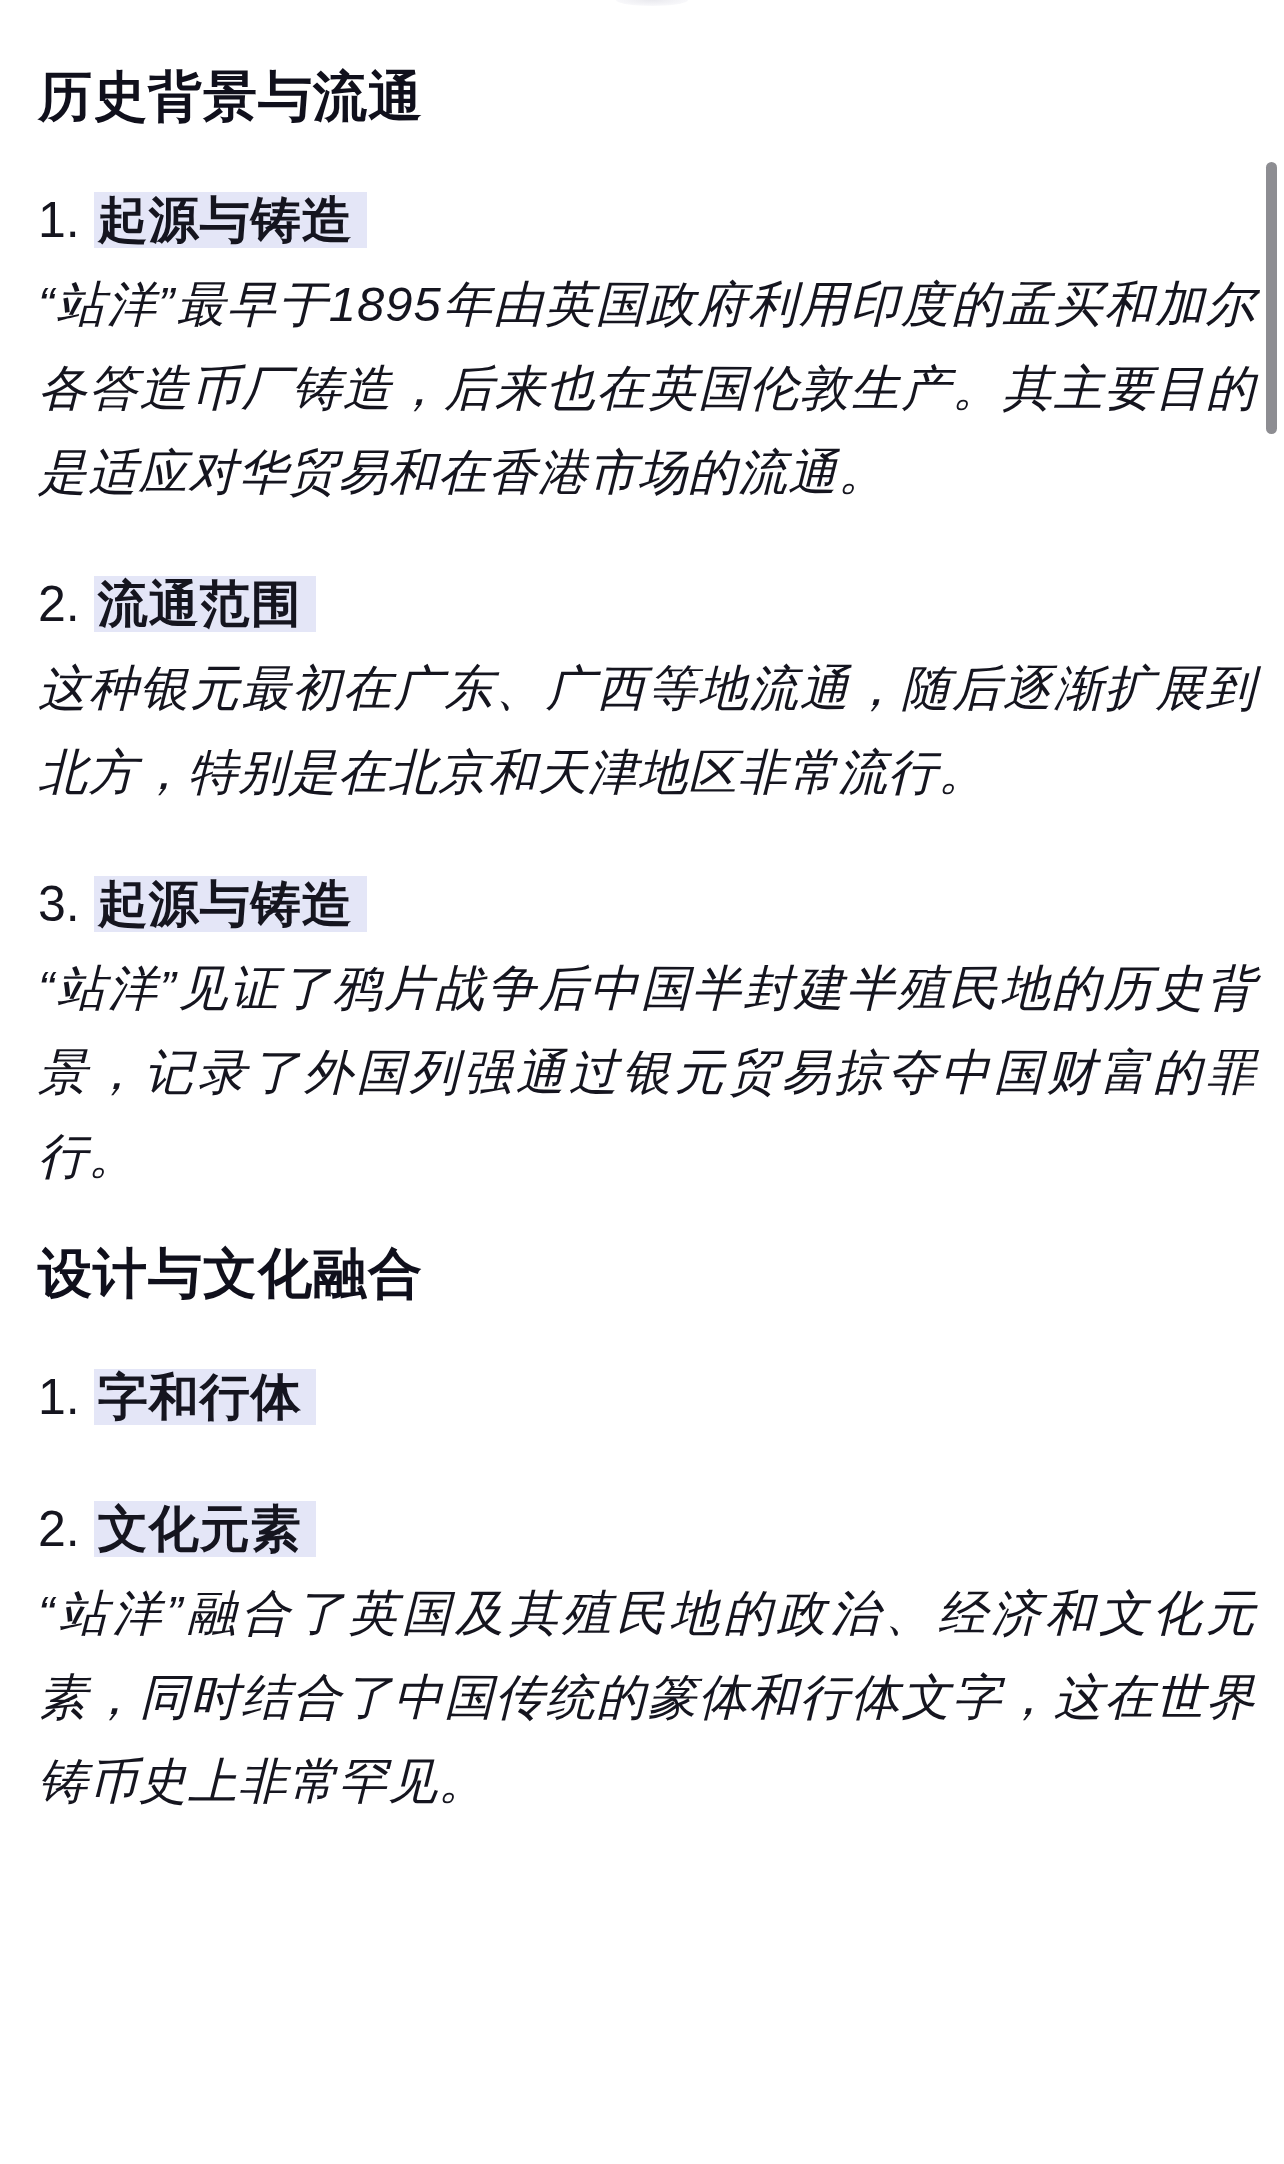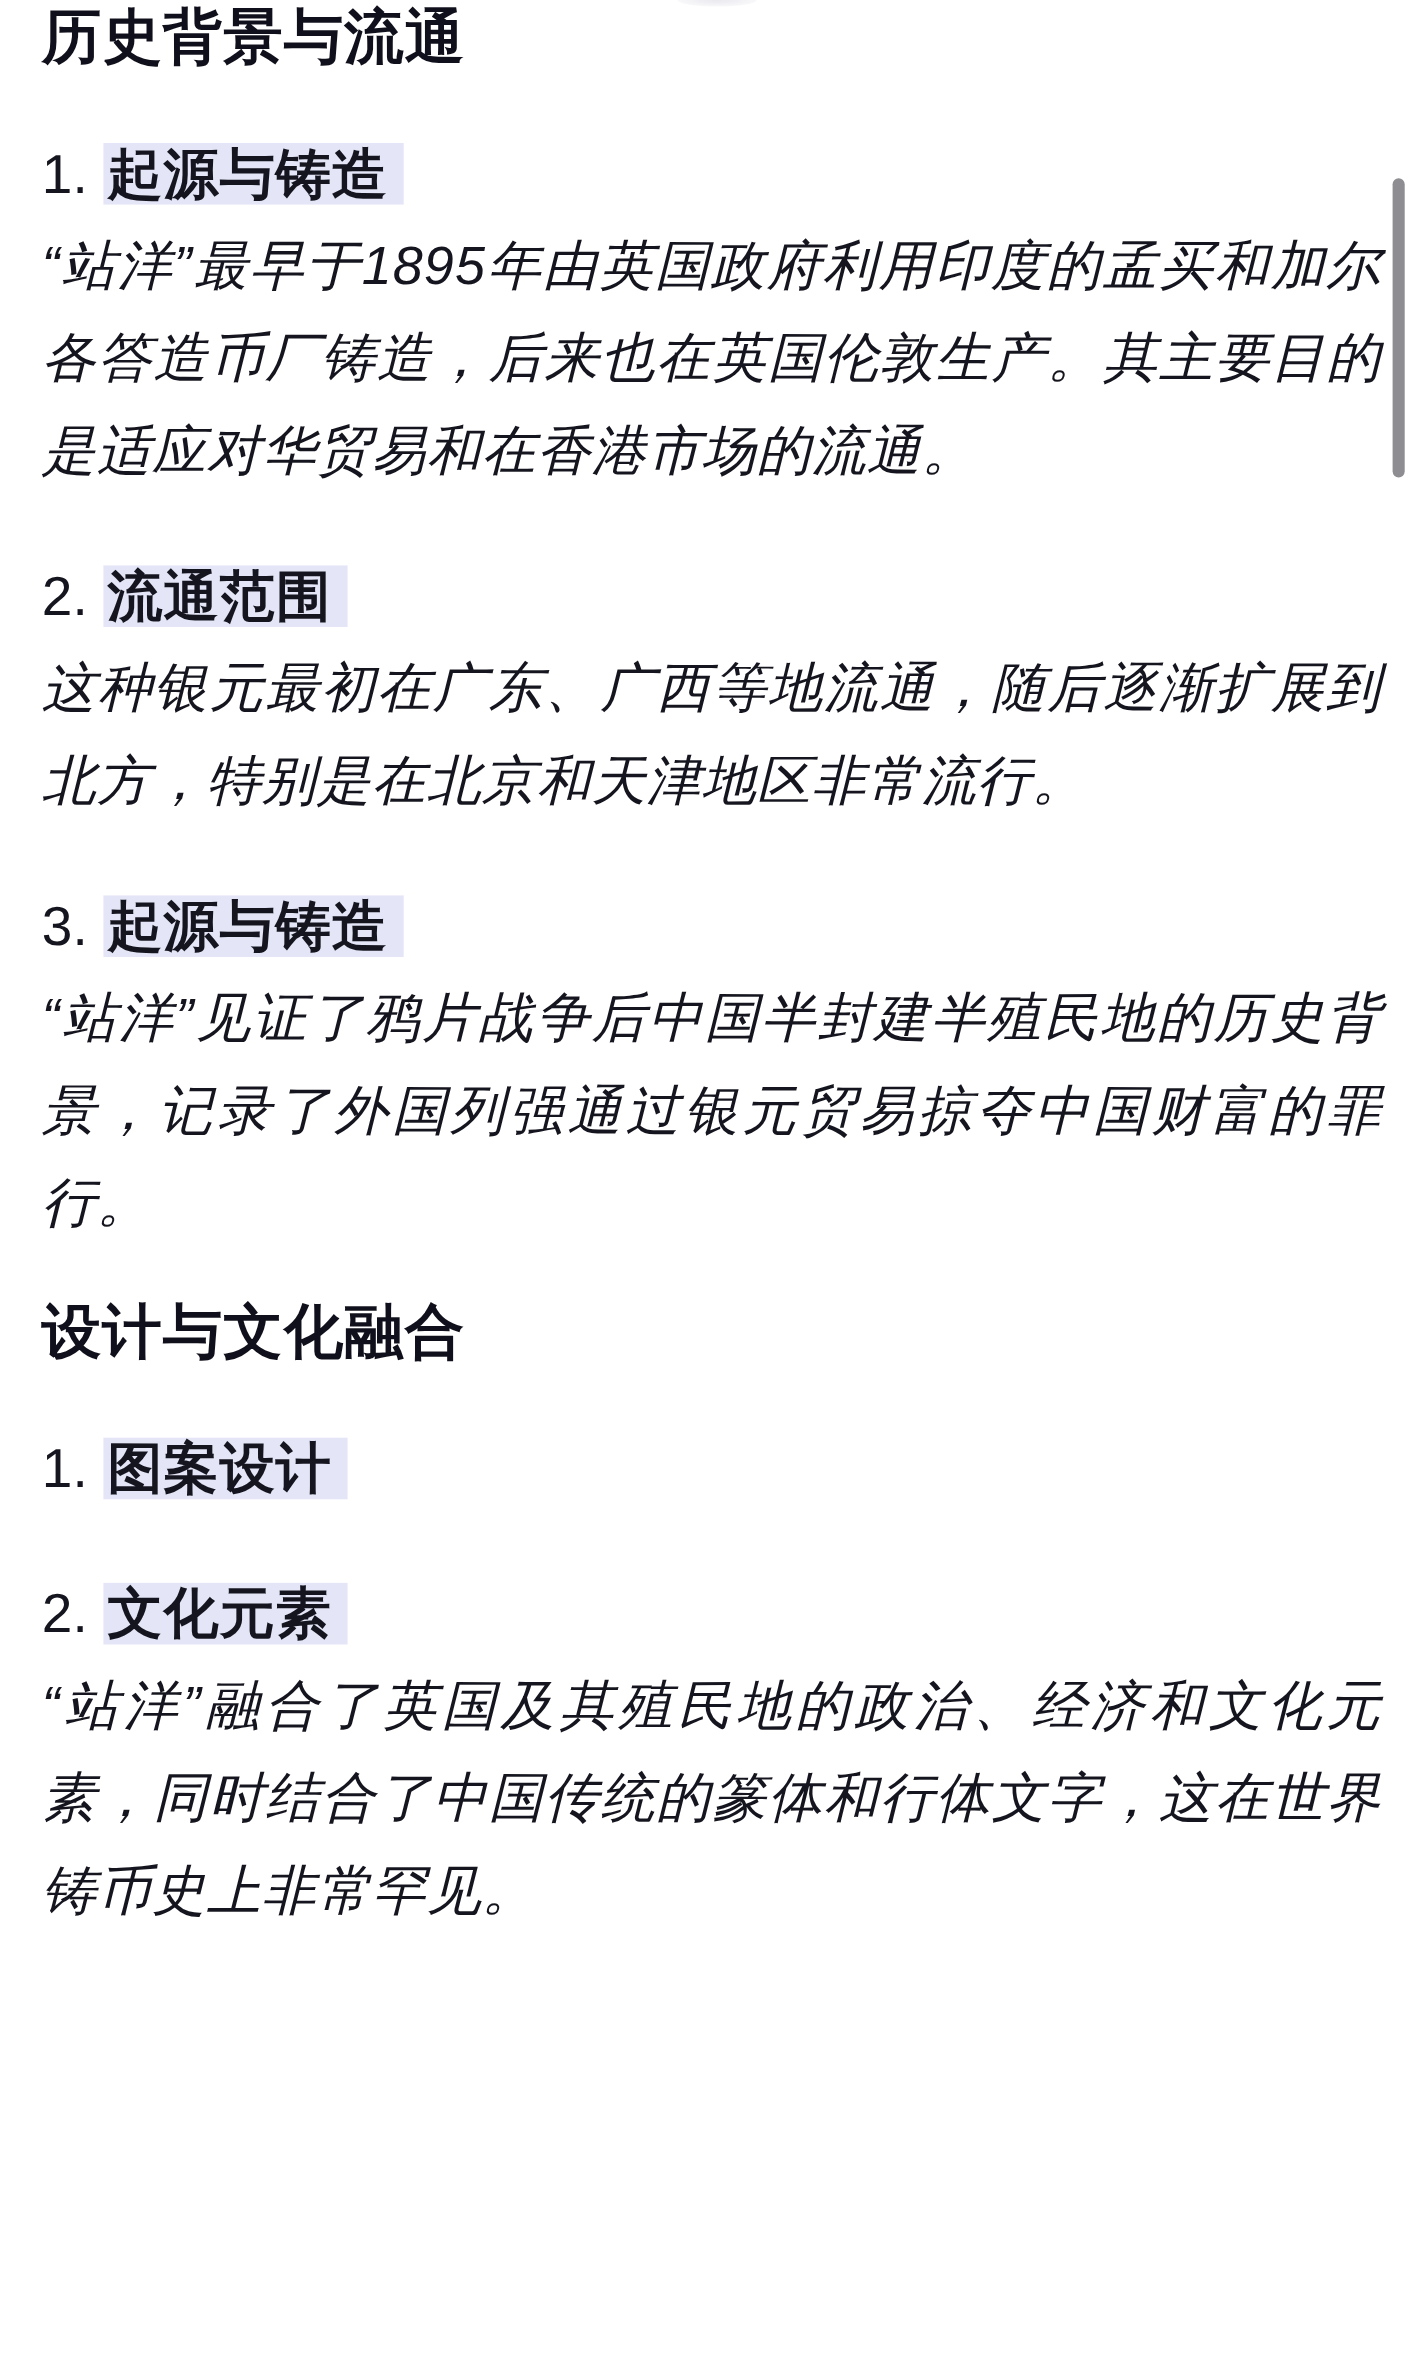--- a/index.html
+++ b/index.html
@@ -14,20 +14,21 @@
     overflow: hidden;
     font-family: "Liberation Sans", "DejaVu Sans", sans-serif;
     color: #15151f;
     -webkit-font-smoothing: antialiased;
   }
   .content {
     position: absolute;
     top: 0;
     left: 38px;
     width: 1218px;
+    padding-top: 62px;
     box-sizing: content-box;
   }
   h3.sec-heading {
     font-size: 54px;
     line-height: 68px;
     font-weight: 700;
     margin: 0 0 48px 0;
     color: #10101c;
     letter-spacing: 1px;
   }
@@ -100,21 +101,21 @@
   <p class="para">这种银元最初在广东、广西等地流通，随后逐渐扩展到北方，特别是在北京和天津地区非常流行。</p>
 
   <div class="item-title">
     <span class="num">3.</span><span class="term">起源与铸造</span>
   </div>
   <p class="para">“站洋”见证了鸦片战争后中国半封建半殖民地的历史背景，记录了外国列强通过银元贸易掠夺中国财富的罪行。</p>
 
   <h3 class="sec-heading later">设计与文化融合</h3>
 
   <div class="item-title">
-    <span class="num">1.</span><span class="term">图案设计</span>
+    <span class="num">1.</span><span class="term">字和行体</span>
   </div>
 
   <div class="item-title">
     <span class="num">2.</span><span class="term">文化元素</span>
   </div>
   <p class="para">“站洋”融合了英国及其殖民地的政治、经济和文化元素，同时结合了中国传统的篆体和行体文字，这在世界铸币史上非常罕见。</p>
 
 </div>
 
 <div class="scroll-thumb"></div>

